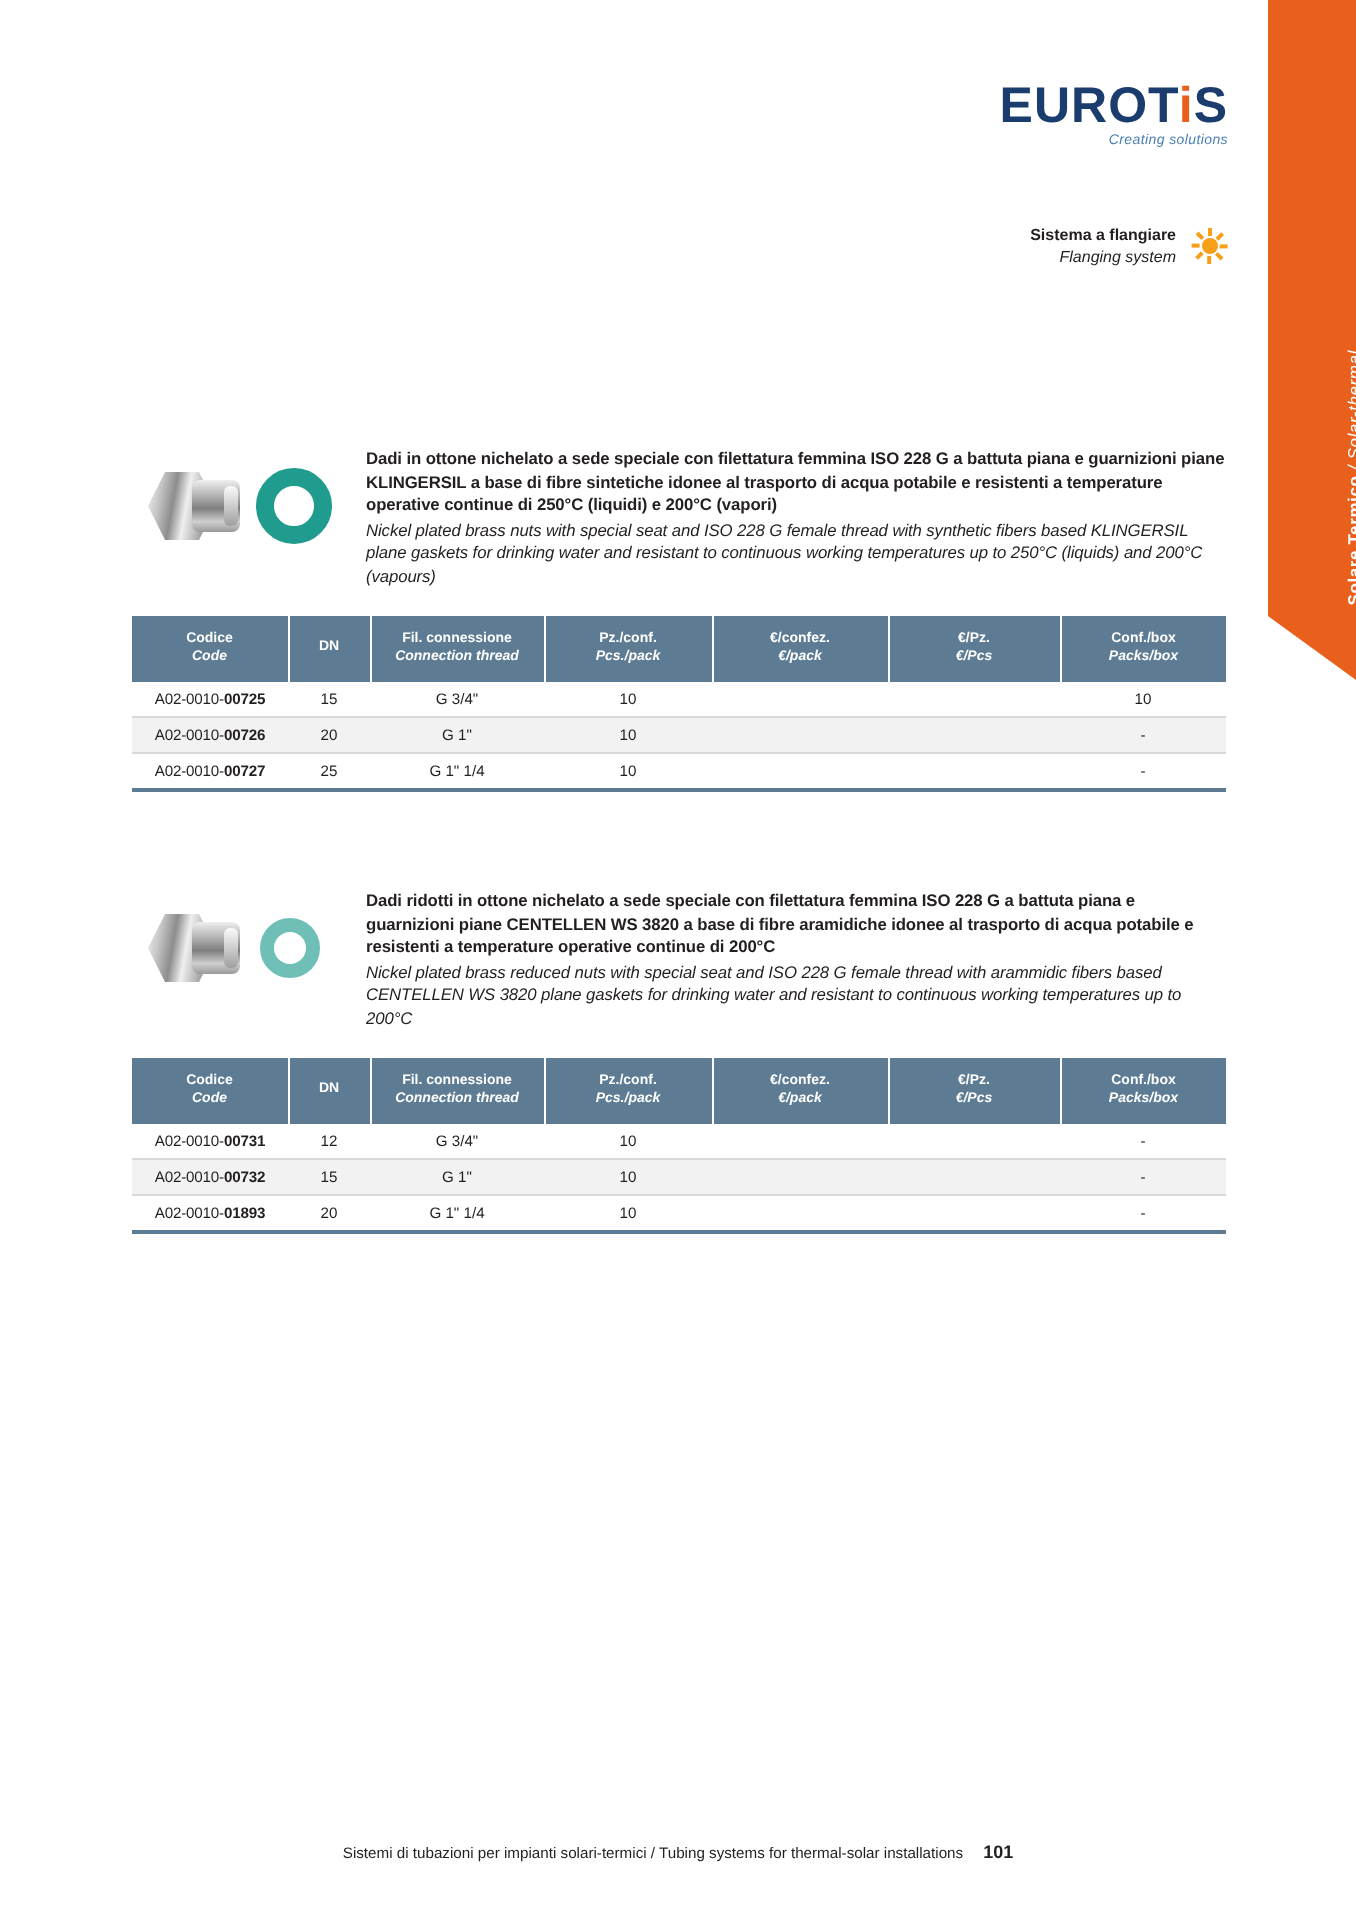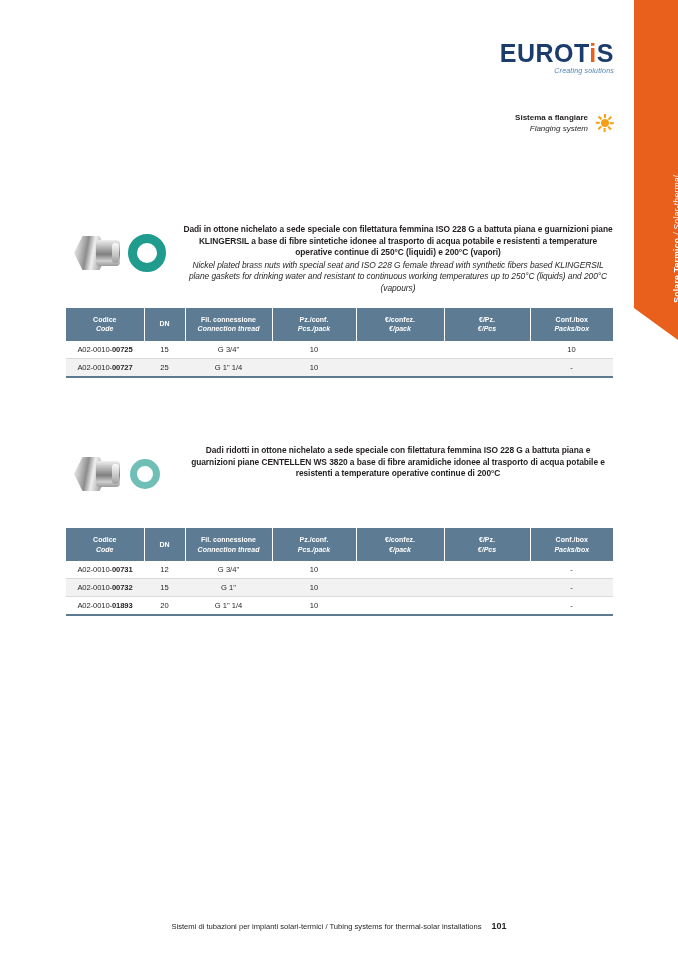--- a/index.html
+++ b/index.html
@@ -95,21 +95,21 @@
     background: #f6a01a; transform-origin: 0.8px 9px; display:block;
   }
 
   
   .block { position: absolute; left: 66px; width: 547px; }
   .block-1 { top: 222px; }
   .block-2 { top: 443px; }
 
   .block-head { display: flex; gap: 0; align-items: flex-start; }
   .figure { width: 117px; height: 72px; position: relative; flex: 0 0 117px; }
-  .desc { flex: 1; padding-top: 2px; text-align: center; }
+  .desc { flex: 1; padding-top: 2px; }
   .desc .it {
     font-size: 8.4px; font-weight: bold; line-height: 11.6px; color: #231f20;
     letter-spacing: -0.05px;
   }
   .desc .en {
     font-size: 8.4px; font-style: italic; line-height: 11.6px; color: #231f20;
     margin-top: 1px; letter-spacing: -0.05px;
   }
 
   
@@ -249,20 +249,29 @@
       <tr>
         <td class="code"><span>A02-0010-</span><b>00725</b></td>
         <td>15</td>
         <td>G 3/4"</td>
         <td>10</td>
         <td></td>
         <td></td>
         <td>10</td>
       </tr>
       <tr>
+        <td class="code"><span>A02-0010-</span><b>00726</b></td>
+        <td>20</td>
+        <td>G 1"</td>
+        <td>10</td>
+        <td></td>
+        <td></td>
+        <td>-</td>
+      </tr>
+      <tr>
         <td class="code"><span>A02-0010-</span><b>00727</b></td>
         <td>25</td>
         <td>G 1" 1/4</td>
         <td>10</td>
         <td></td>
         <td></td>
         <td>-</td>
       </tr>
     </tbody>
   </table>
@@ -272,20 +281,21 @@
   <div class="block-head">
     <div class="figure">
       <div class="nut">
         <div class="hexbody"></div>
           <div class="collar"></div>
       </div>
       <div class="ring small"></div>
     </div>
     <div class="desc">
       <div class="it">Dadi ridotti in ottone nichelato a sede speciale con filettatura femmina ISO 228 G a battuta piana e guarnizioni piane CENTELLEN WS 3820 a base di fibre aramidiche idonee al trasporto di acqua potabile e resistenti a temperature operative continue di 200°C</div>
+      <div class="en">Nickel plated brass reduced nuts with special seat and ISO 228 G female thread with arammidic fibers based CENTELLEN WS 3820 plane gaskets for drinking water and resistant to continuous working temperatures up to 200°C</div>
     </div>
   </div>
   <table>
     <thead>
       <tr>
         <th class="col-code"><span>Codice</span><span class="en">Code</span></th>
         <th class="col-dn"><span>DN</span><span class="en"></span></th>
         <th class="col-thread"><span>Fil. connessione</span><span class="en">Connection thread</span></th>
         <th class="col-pcs"><span>Pz./conf.</span><span class="en">Pcs./pack</span></th>
         <th class="col-eur-pack"><span>€/confez.</span><span class="en">€/pack</span></th>

